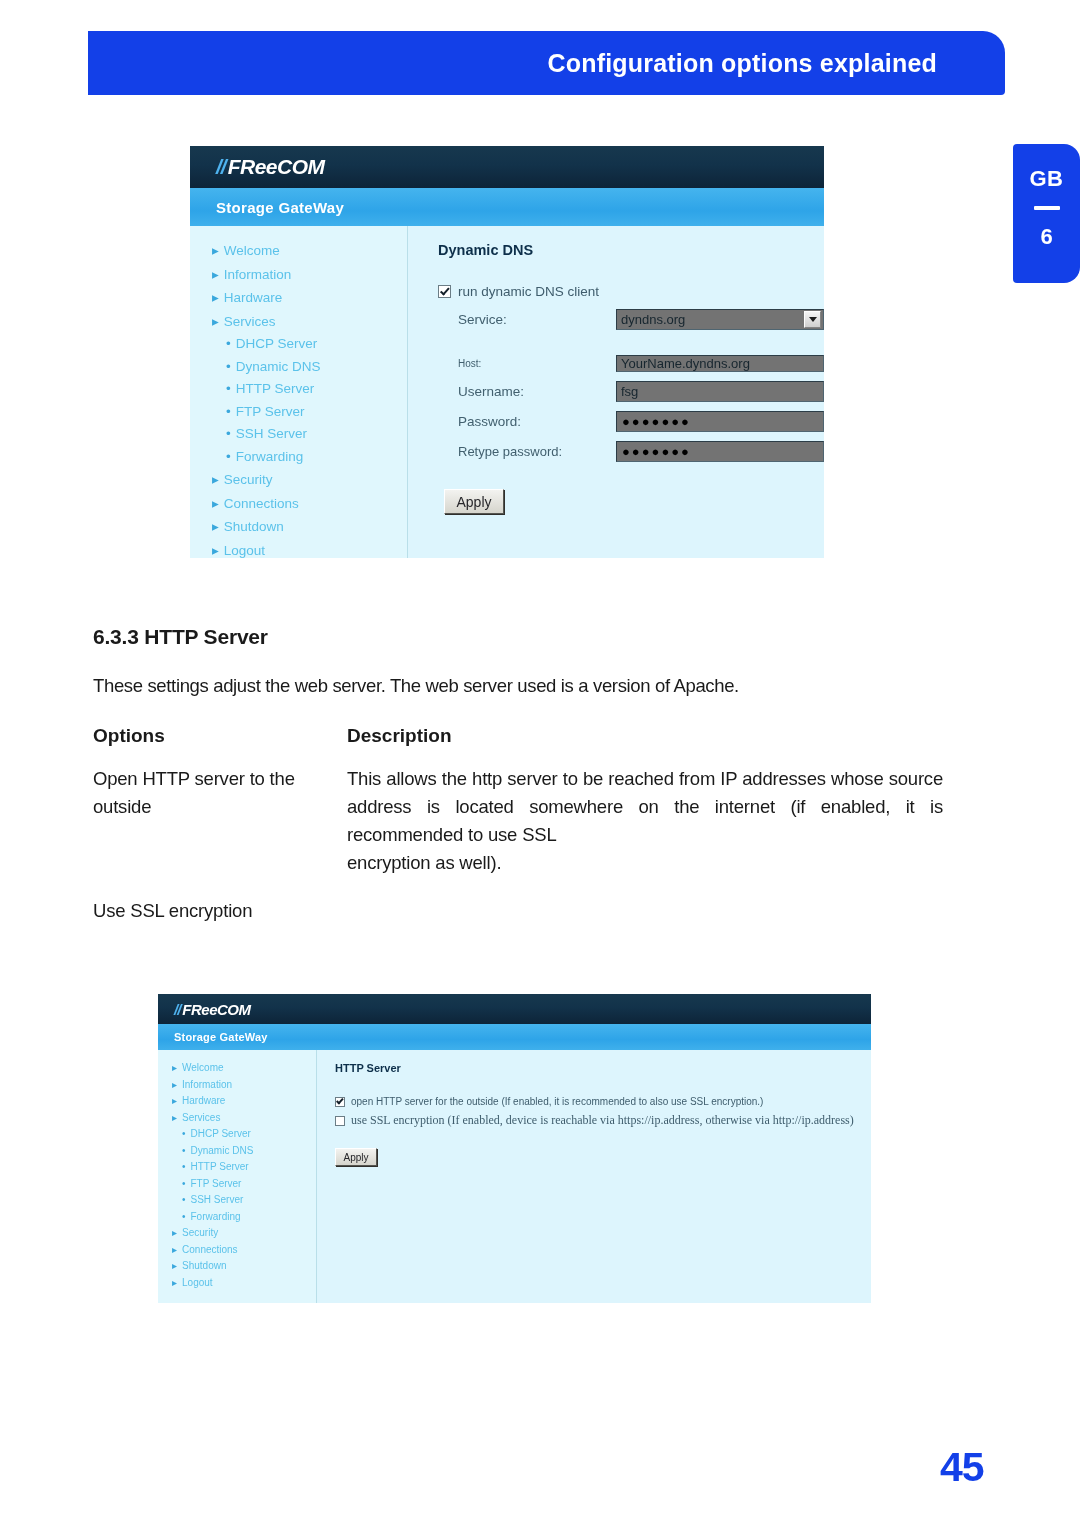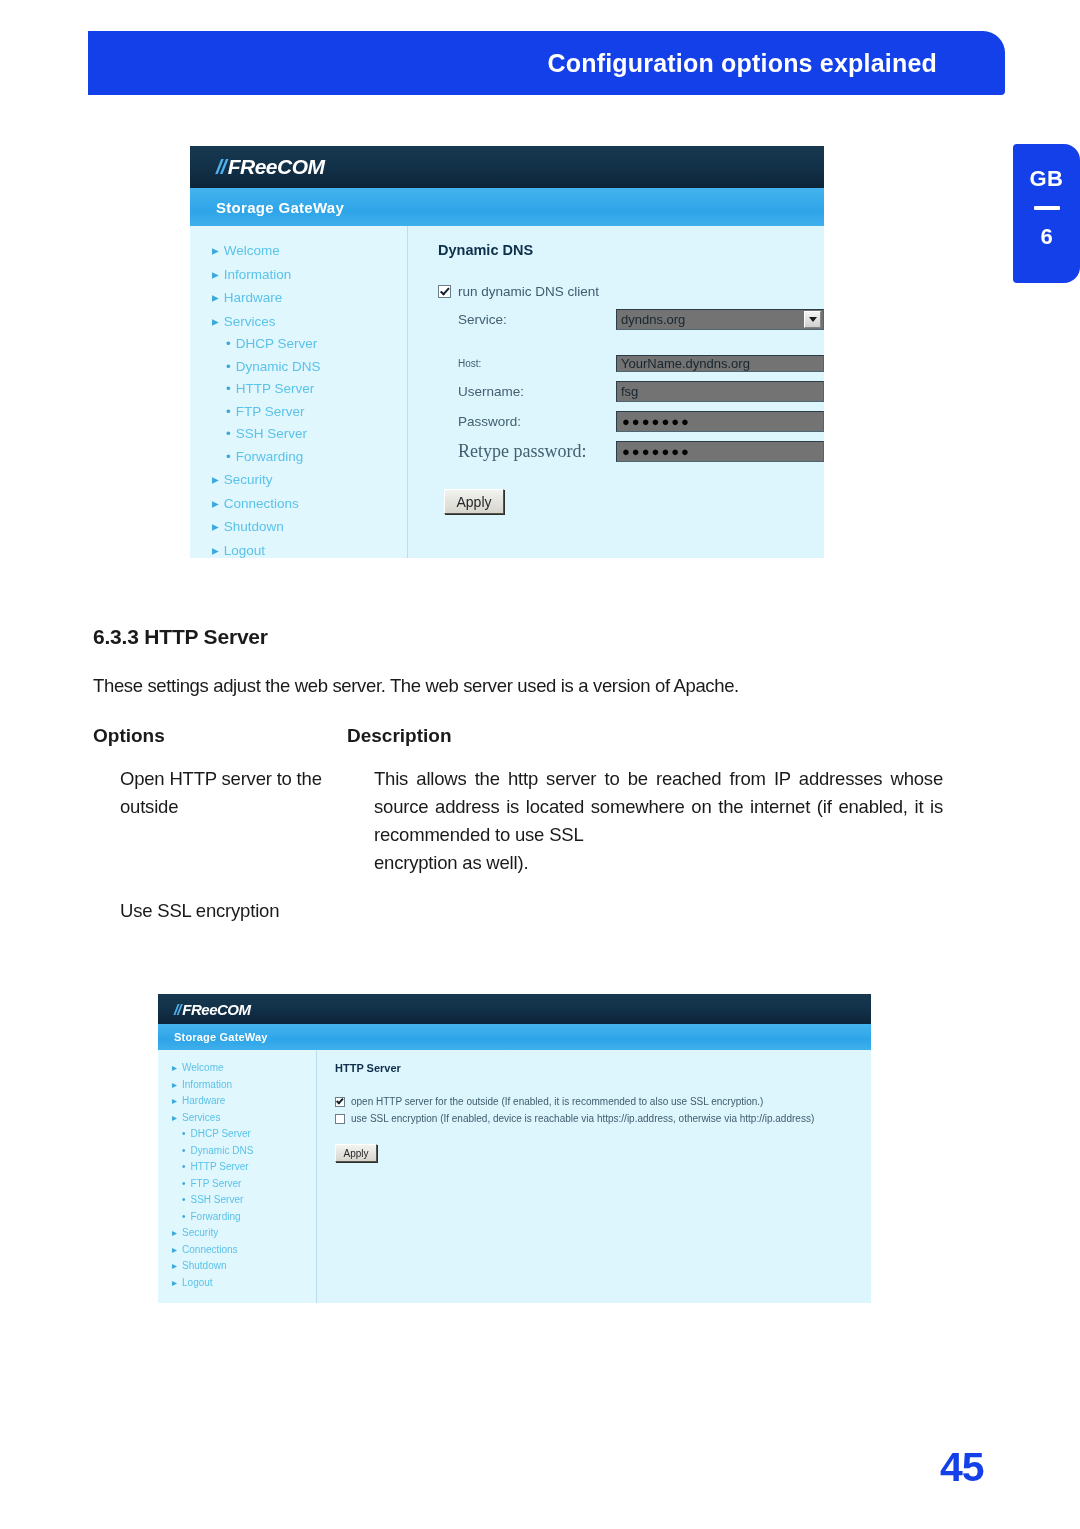--- a/index.html
+++ b/index.html
@@ -255,21 +255,20 @@
   .tbl .thead {
     display: flex;
     font-size: 19px;
     font-weight: bold;
     margin-bottom: 18px;
   }
   .tbl .thead .c1 { width: 254px; flex: 0 0 254px; }
   .tbl .row {
     display: flex;
     margin-bottom: 20px;
-    margin-left: 27px;
   }
   .tbl .row .c1 {
     width: 254px;
     flex: 0 0 254px;
     font-size: 18.5px;
     line-height: 28px;
     letter-spacing: -0.2px;
   }
   .tbl .row .c2 {
     flex: 1;
@@ -409,21 +408,21 @@
               <span class="val">fsg</span>
             </div>
           </div>
           <div class="frow" style="margin-bottom: 9px; padding-left: 20px;">
             <div class="flabel" style="width: 158px; font-size: 13.5px;">Password:</div>
             <div class="fctl" style="width: 208px; height: 21px; font-size: 13px;">
               <span class="dots">●●●●●●●</span>
             </div>
           </div>
           <div class="frow" style="margin-bottom: 9px; padding-left: 20px;">
-            <div class="flabel" style="width: 158px; font-size: 18px; font-family: Liberation Serif, serif;">Retype password:</div>
+            <div class="flabel" style="width: 158px; font-size: 13px;">Retype password:</div>
             <div class="fctl" style="width: 208px; height: 21px; font-size: 13px;">
               <span class="dots">●●●●●●●</span>
             </div>
           </div>
         </div>
 
       <div class="applybtn" style="margin-top:18px; margin-left:6px; width:60px; height:25px; font-size:14px;">Apply</div>
     </div>
   </div>
 </div>
@@ -523,21 +522,21 @@
           </div>
         </div>
     </div>
     <div class="content" style="padding:12px 0 0 18px;">
       <div class="panel-title" style="font-size:11px; margin-bottom:22px;">HTTP Server</div>
       <div id="http-checks">
           <div class="chkline" style="font-size: 10px; margin-bottom: 6px;">
             <span class="chkbox checked" style="width: 10px; height: 10px; margin-right: 6px;"></span>
             <span>open HTTP server for the outside (If enabled, it is recommended to also use SSL encryption.)</span>
           </div>
-          <div class="chkline" style="font-size: 10px; margin-bottom: 6px;">
+          <div class="chkline" style="font-size: 12px; margin-bottom: 6px; font-family: Liberation Serif, serif;">
             <span class="chkbox" style="width: 10px; height: 10px; margin-right: 6px;"></span>
             <span>use SSL encryption (If enabled, device is reachable via https://ip.address, otherwise via http://ip.address)</span>
           </div>
         </div>
       <div class="applybtn" style="margin-top:14px; width:42px; height:18px; font-size:10px;">Apply</div>
     </div>
   </div>
 </div>
 
 <div class="pageno">45</div>

